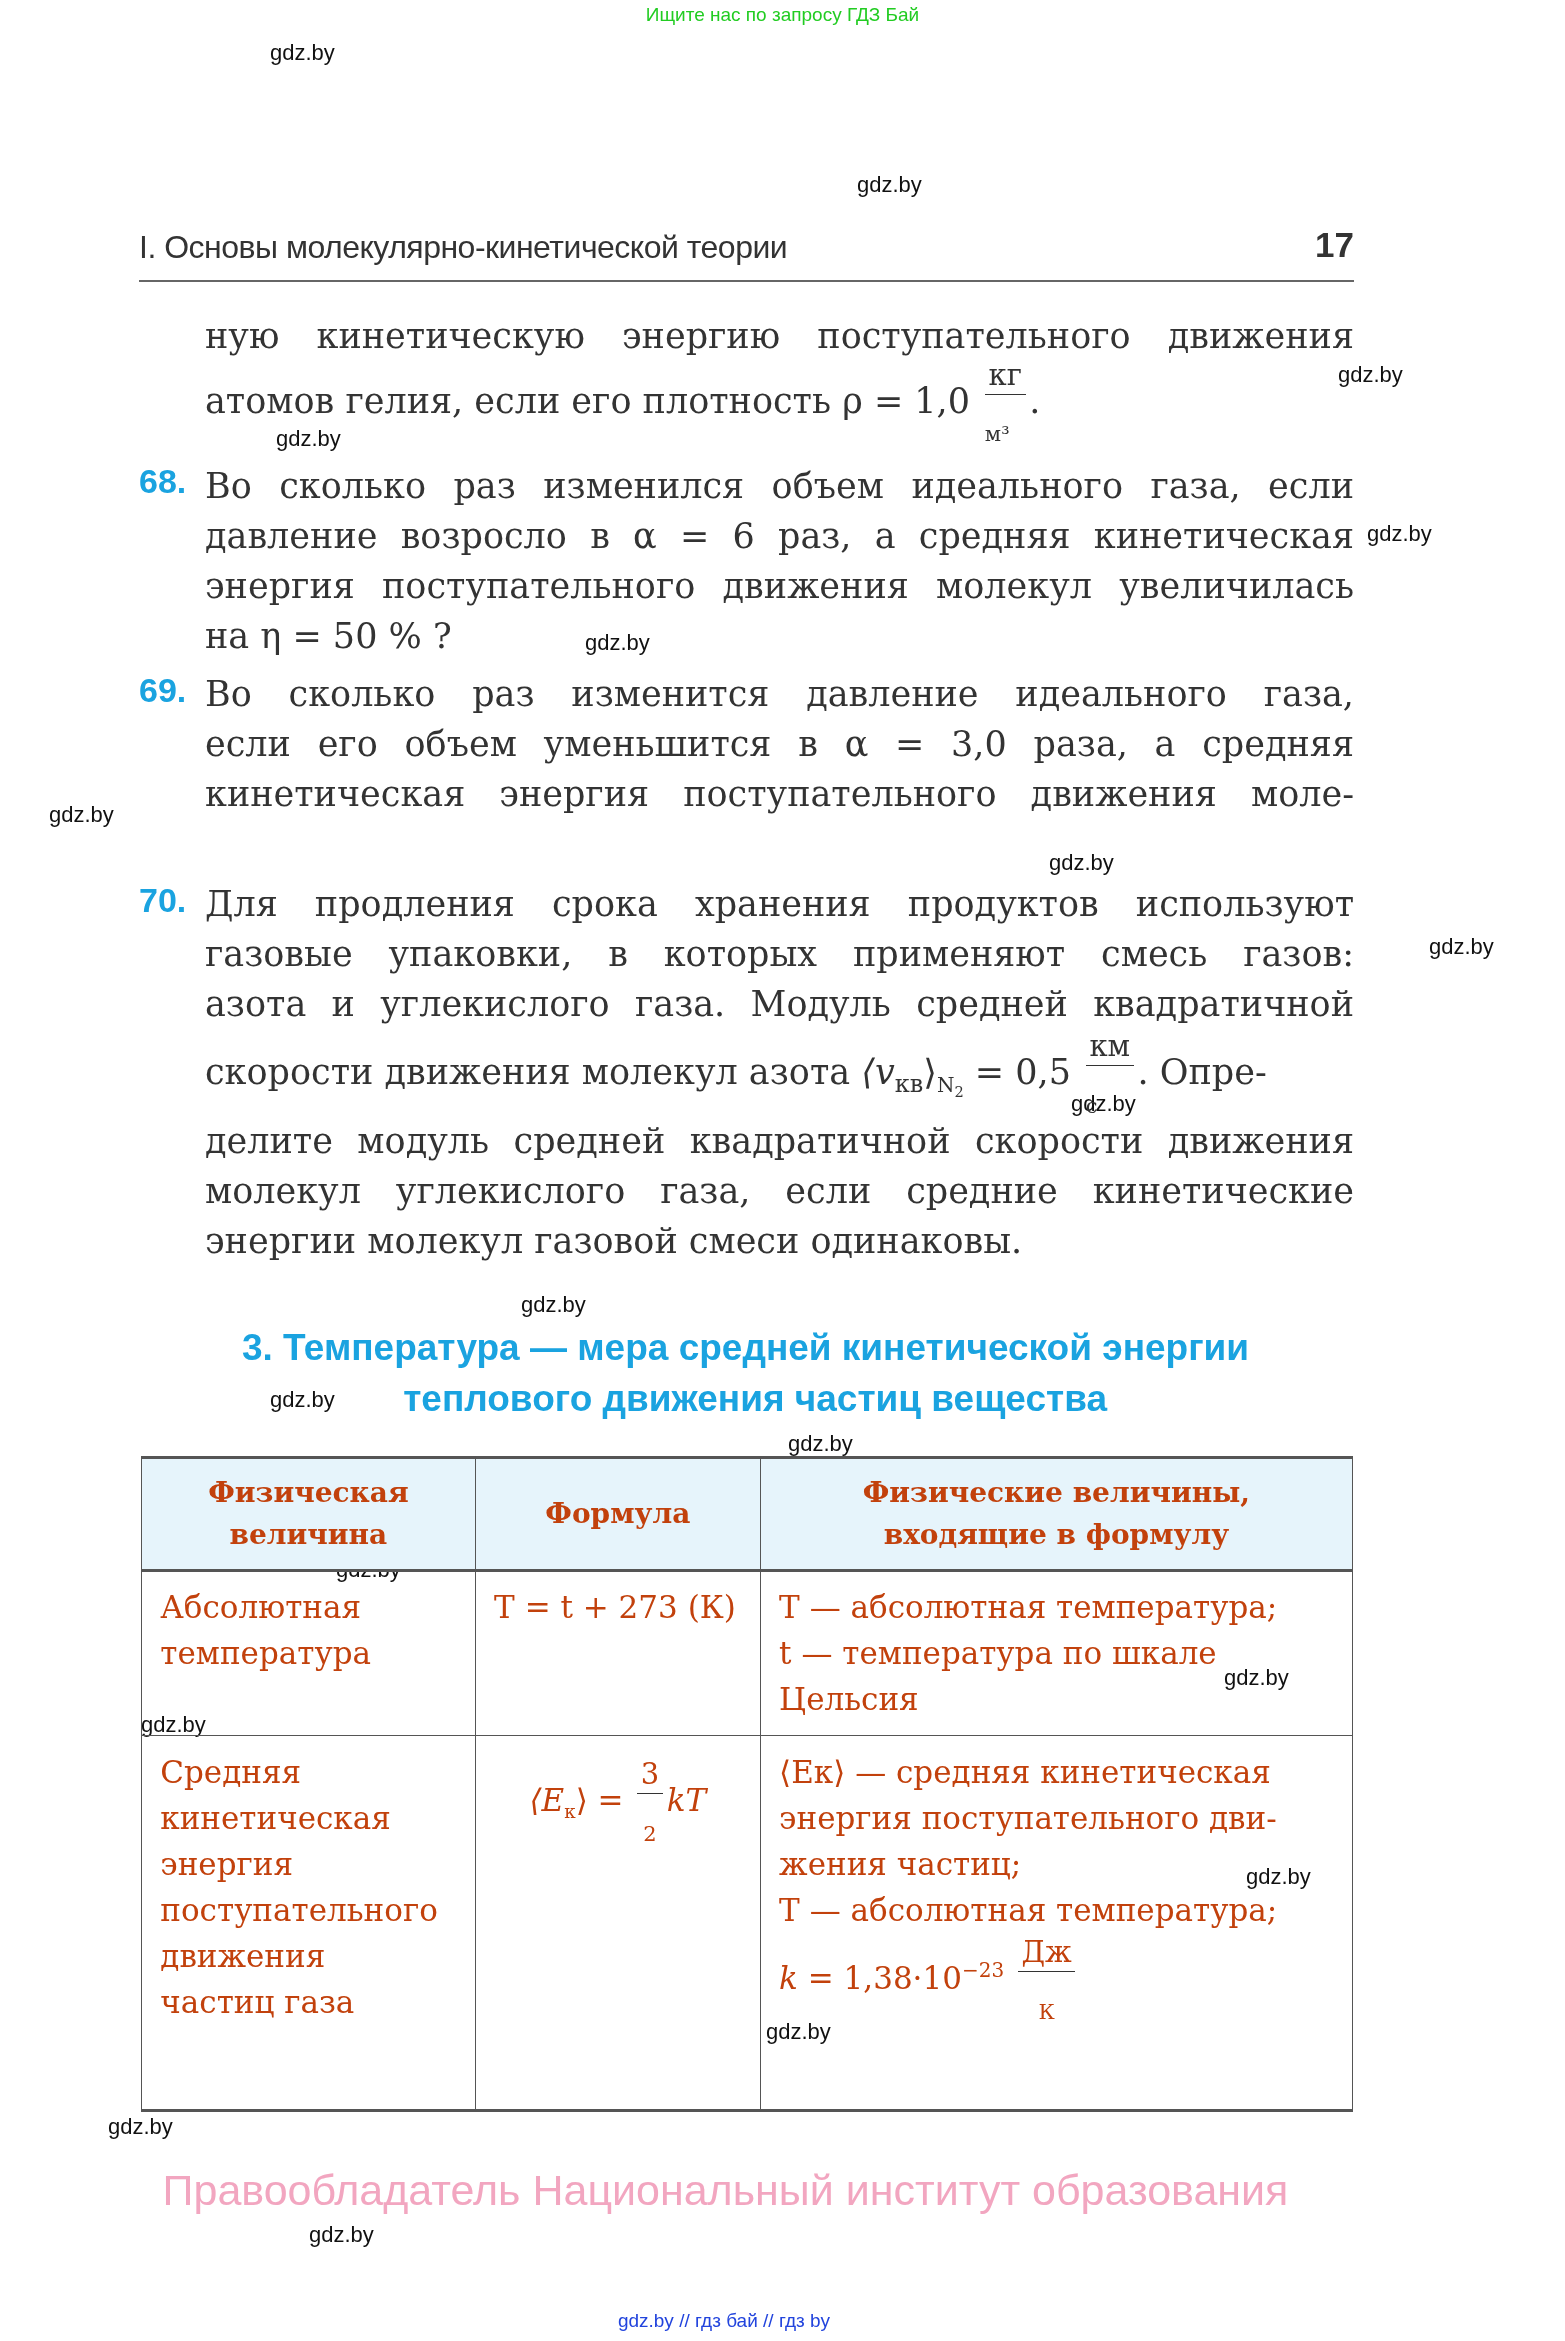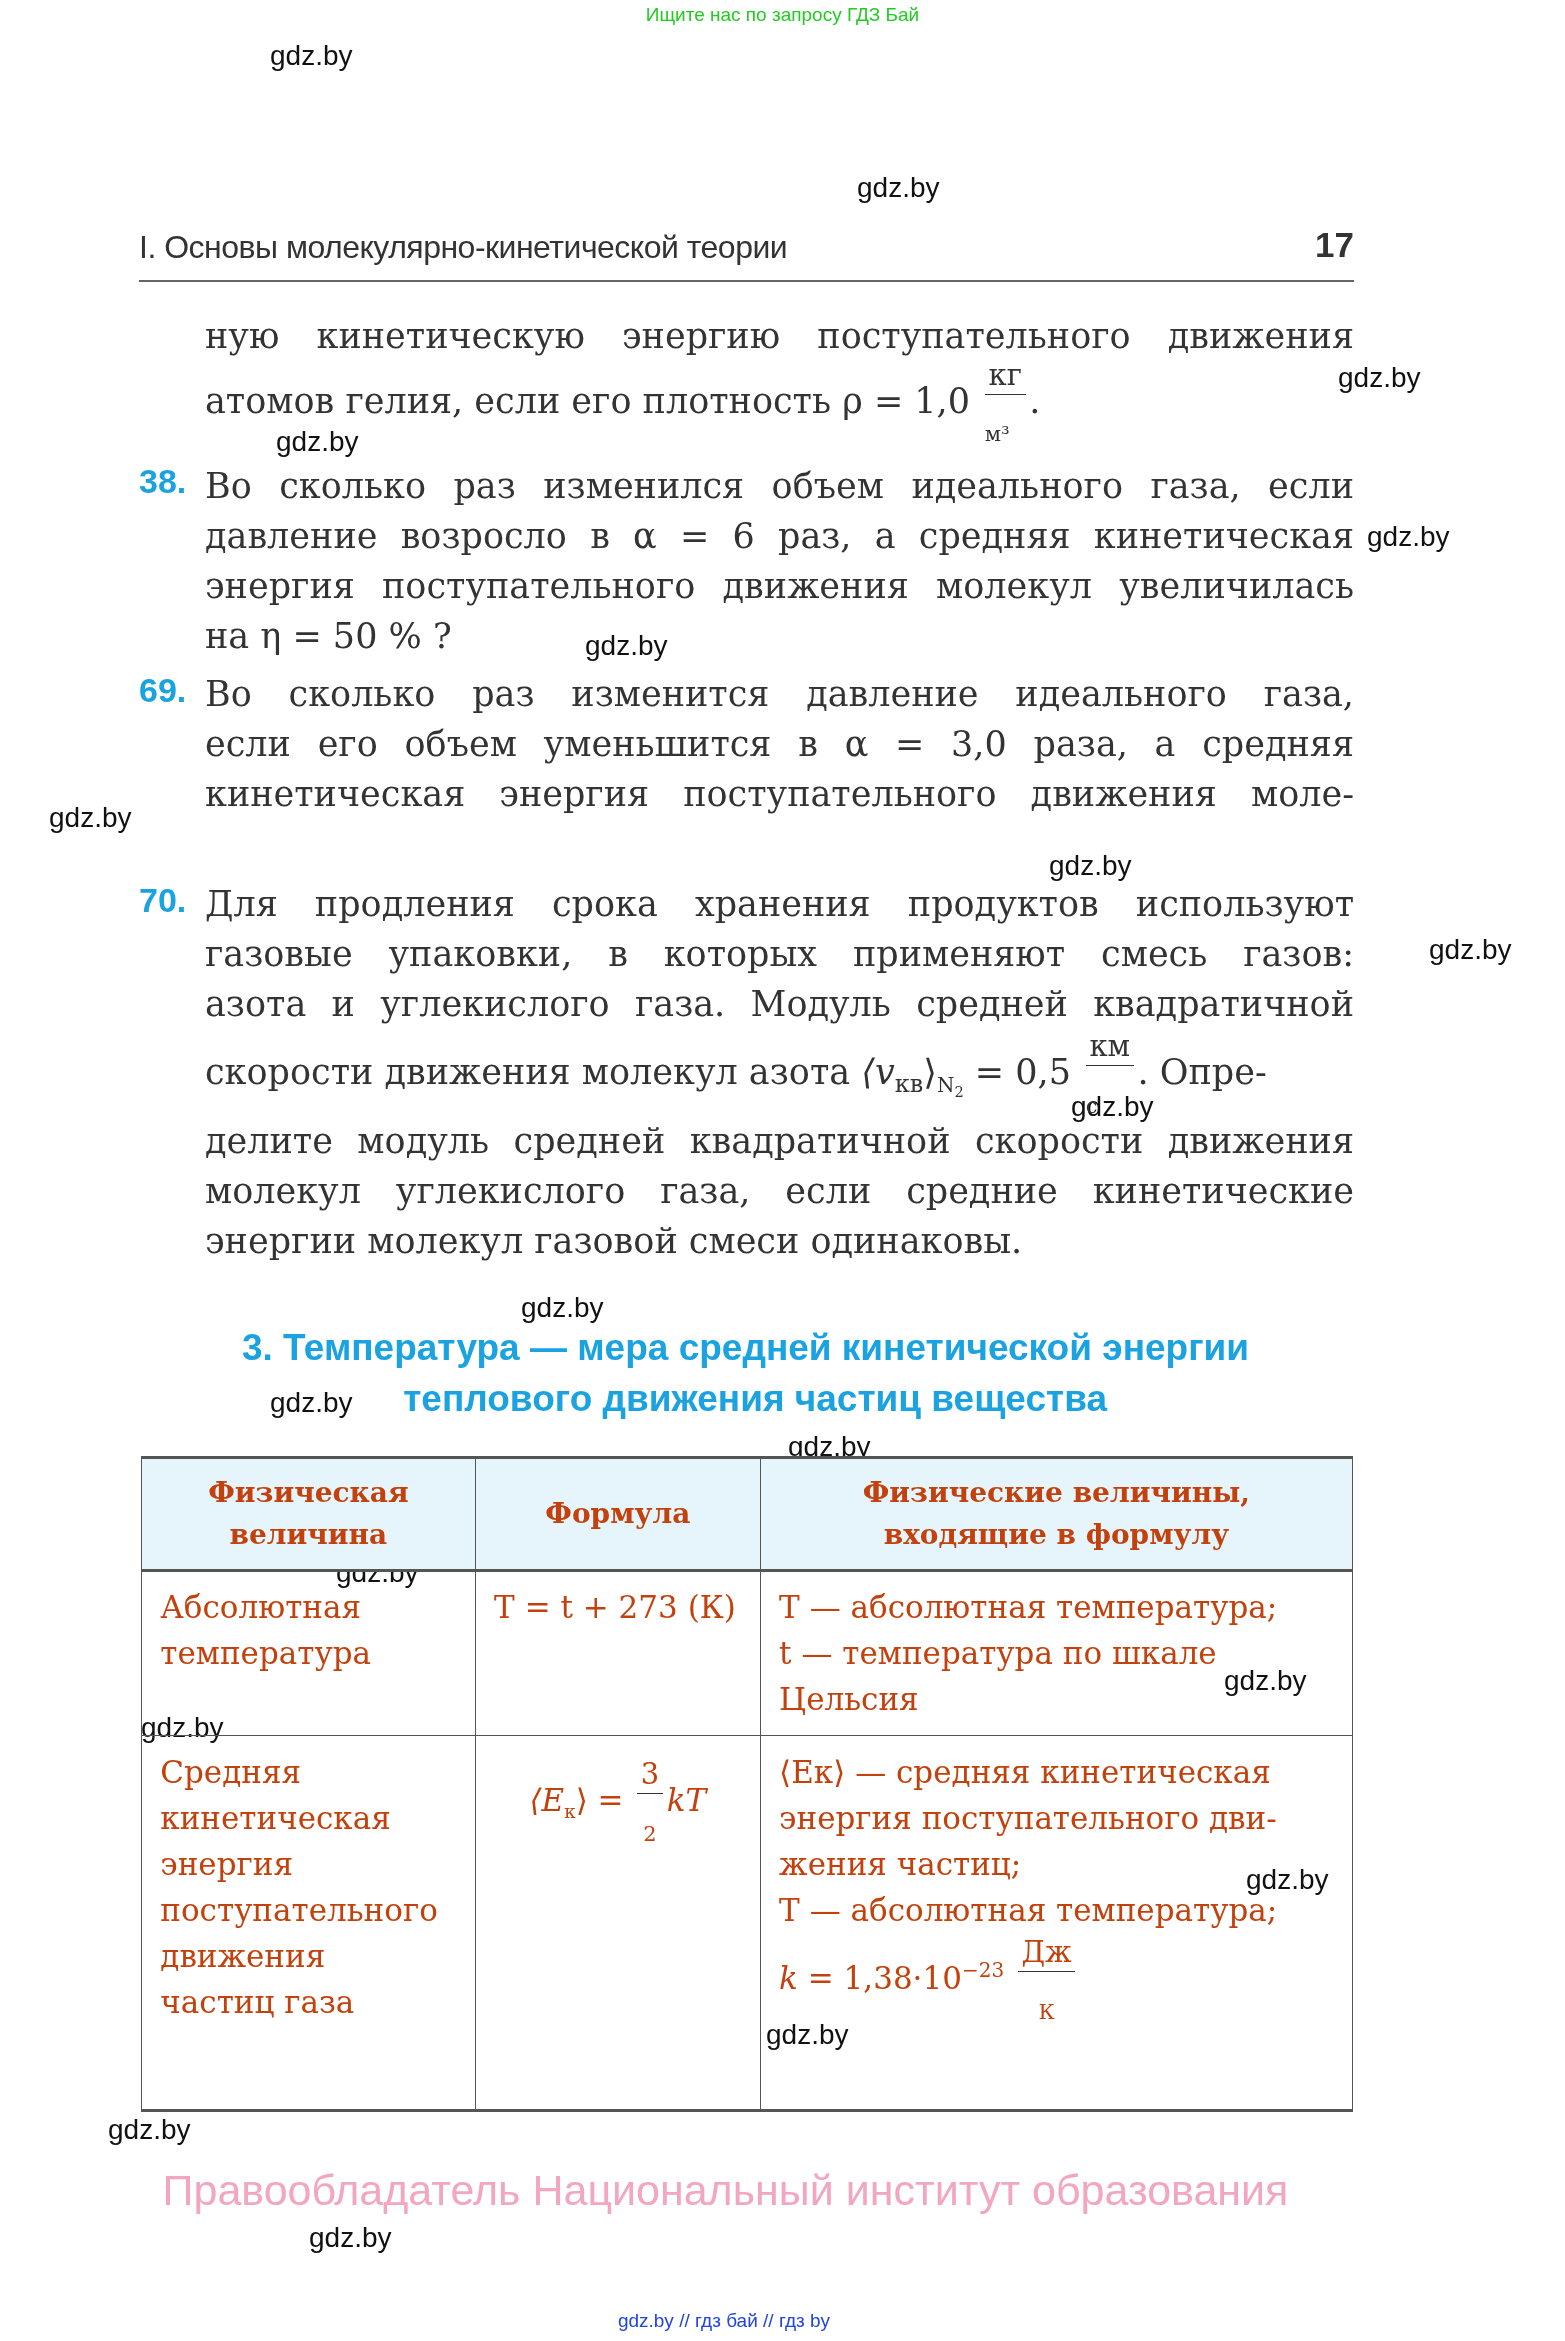--- a/index.html
+++ b/index.html
@@ -1,18 +1,18 @@
 <!DOCTYPE html>
 <html style="font-size:14.6px"><head>
 <meta charset="utf-8">
 <style>
   html, body { margin:0; padding:0; background:#ffffff; }
   body { width:1565px; height:2342px; position:relative; overflow:hidden;
          font-family:"DejaVu Serif", "Liberation Serif", serif; color:#333333; }
-  .wm { position:absolute; font-family:"Liberation Sans", sans-serif; font-size:28px; color:#111; white-space:nowrap; }
+  .wm { position:absolute; font-family:"Liberation Sans", sans-serif; font-size:22px; color:#111; white-space:nowrap; }
   .top-banner { position:absolute; top:3.7px; left:0; width:1565px; text-align:center;
                 font-family:"Liberation Sans", sans-serif; font-size:19px; color:#22cc22; }
   .running-head { position:absolute; left:139px; top:225px; width:1215px; height:55px;
                   border-bottom:2.7px solid #666; font-family:"Liberation Sans", sans-serif; }
   .running-head .title { position:absolute; left:0; top:3.7px; font-size:32px; color:#333; letter-spacing:-0.5px; }
   .running-head .page { position:absolute; right:0; top:0; font-size:35px; font-weight:bold; color:#333; }
   .para { position:absolute; left:205px; width:1149px; font-size:35px; line-height:50px; color:#333;
           text-align:justify; text-align-last:justify; white-space:nowrap; }
   .line { display:block; height:50px; text-align:justify; text-align-last:justify; }
   .line.last { text-align-last:left; }
@@ -70,21 +70,21 @@
 
 <div class="para" style="top:311px">
   <span class="line">ную кинетическую энергию поступательного движения</span>
   <span class="line last" style="height:69px;line-height:69px">
     <span>атомов гелия, если его плотность</span>
     <span>ρ = 1,0</span>
     <span class="frac"><span class="n">кг</span><span class="d">м³</span></span>.
   </span>
 </div>
 
-<div class="num" style="top:462px">38.</div>
+<div class="num" style="top:462px">68.</div>
 <div class="para" style="top:461px">
   <span class="line">Во сколько раз изменился объем идеального газа, если</span>
   <span class="line">давление возросло в α = 6 раз, а средняя кинетическая</span>
   <span class="line">энергия поступательного движения молекул увеличилась</span>
   <span class="line last">на η = 50 % ?</span>
 </div>
 
 <div class="num" style="top:671px">69.</div>
 <div class="para" style="top:669px">
   <span class="line">Во сколько раз изменится давление идеального газа,</span>

